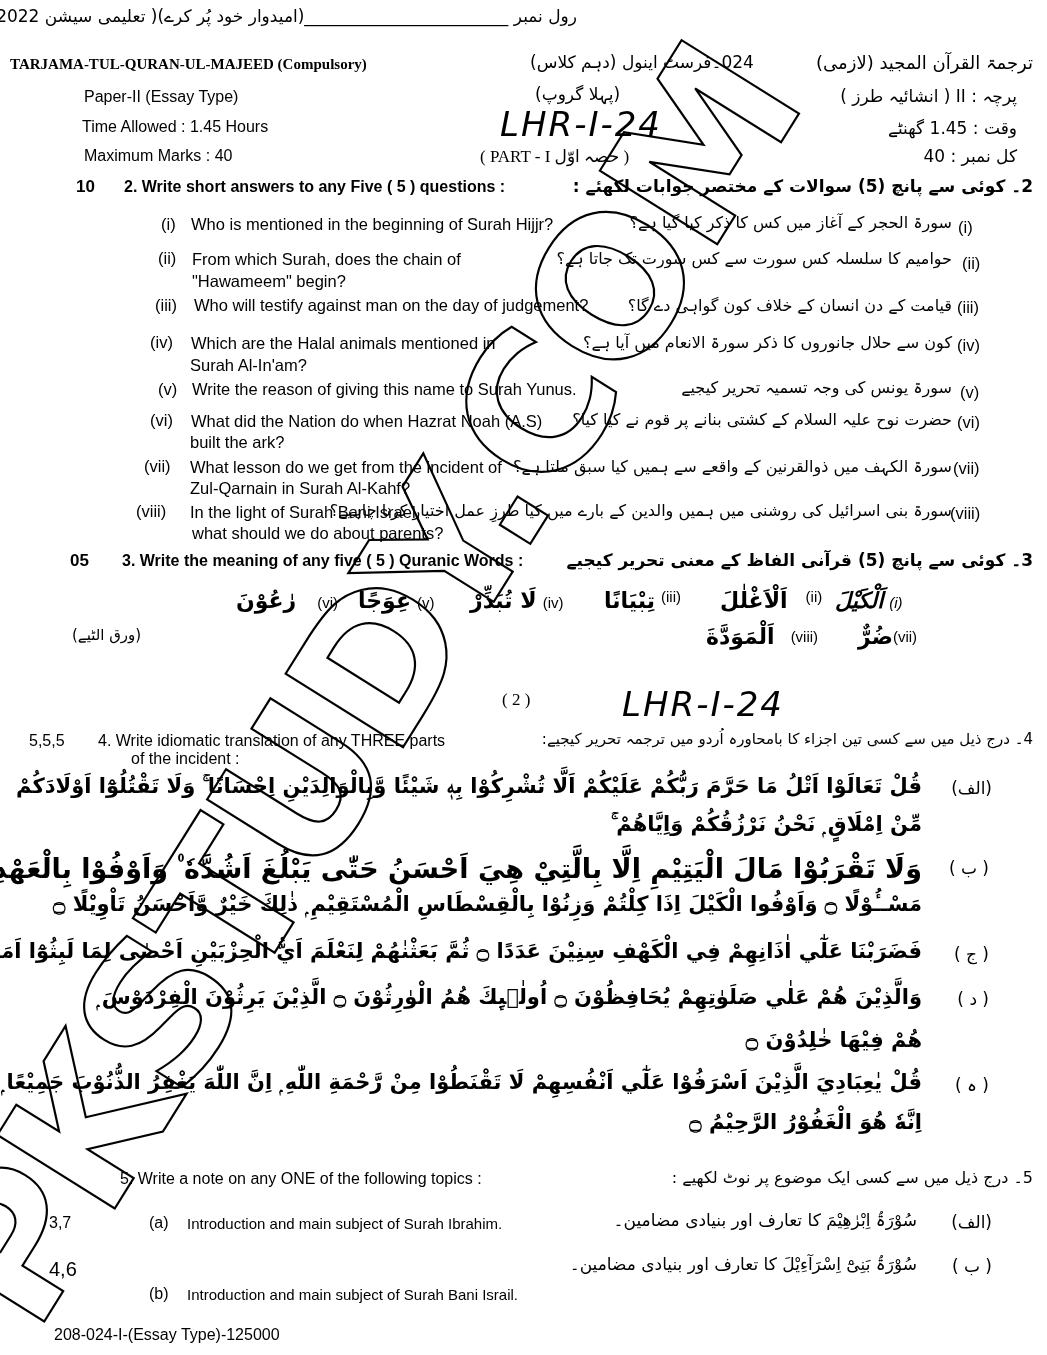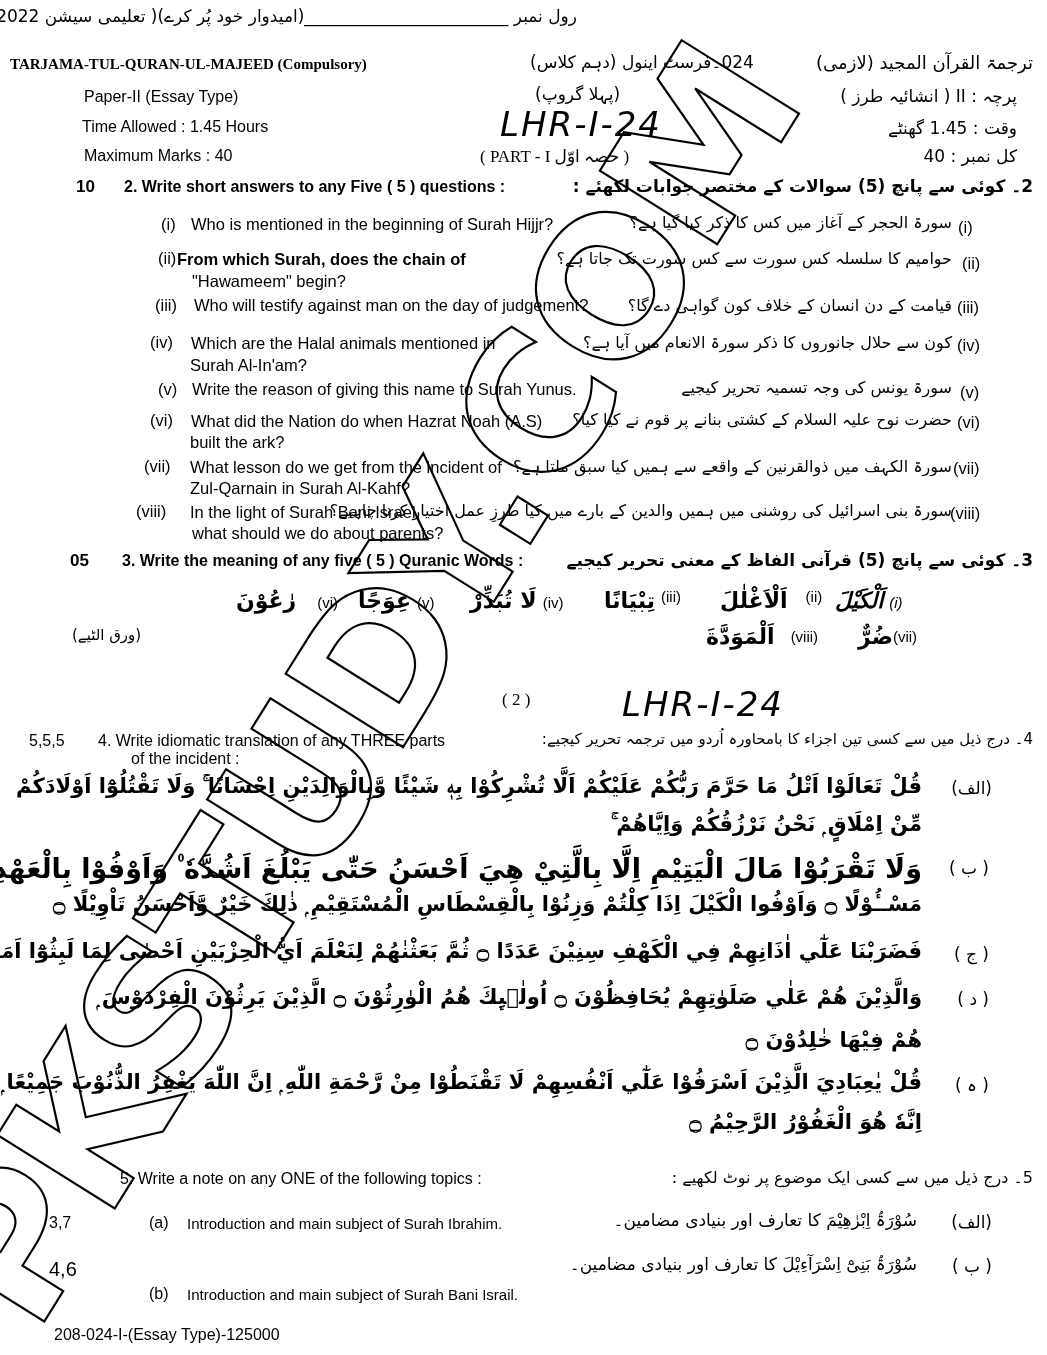--- a/index.html
+++ b/index.html
@@ -41,21 +41,21 @@
 <div class="abs rtl bold" style="right:14px; top:176px; font-size:17px;">2۔ کوئی سے پانچ (5) سوالات کے مختصر جوابات لکھئے :</div>
 
 <div id="q2-list">
 
   <div class="abs sans q" style="left:161px; top:215px;">(i)</div>
   <div class="abs sans q" style="left:191px; top:215px;">Who is mentioned in the beginning of Surah Hijjr?</div>
   <div class="abs rtl urq" style="right:95px; top:213px;">سورۃ الحجر کے آغاز میں کس کا ذکر کیا گیا ہے؟</div>
   <div class="abs sans q" style="left:958px; top:218px;">(i)</div>
 
   <div class="abs sans q" style="left:158px; top:249px;">(ii)</div>
-  <div class="abs sans q" style="left:177px; top:250px;font-weight:bold;">From which Surah, does the chain of</div>
+  <div class="abs sans q" style="left:192px; top:250px;">From which Surah, does the chain of</div>
   <div class="abs sans q" style="left:192px; top:272px;">"Hawameem"  begin?</div>
   <div class="abs rtl urq" style="right:95px; top:249px;">حوامیم کا سلسلہ کس سورت سے کس سورت تک جاتا ہے؟</div>
   <div class="abs sans q" style="left:962px; top:254px;">(ii)</div>
 
   <div class="abs sans q" style="left:155px; top:296px;">(iii)</div>
   <div class="abs sans q" style="left:194px; top:296px;">Who will testify against man on the day of judgement?</div>
   <div class="abs rtl urq" style="right:95px; top:296px;">قیامت کے دن انسان کے خلاف کون گواہی دے گا؟</div>
   <div class="abs sans q" style="left:957px; top:298px;">(iii)</div>
 
   <div class="abs sans q" style="left:150px; top:333px;">(iv)</div>

